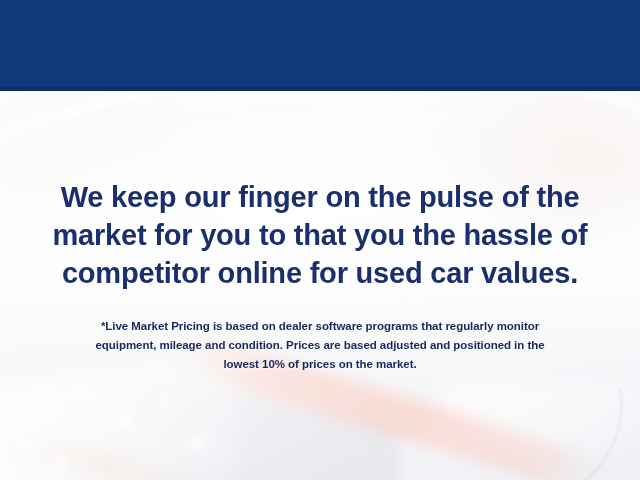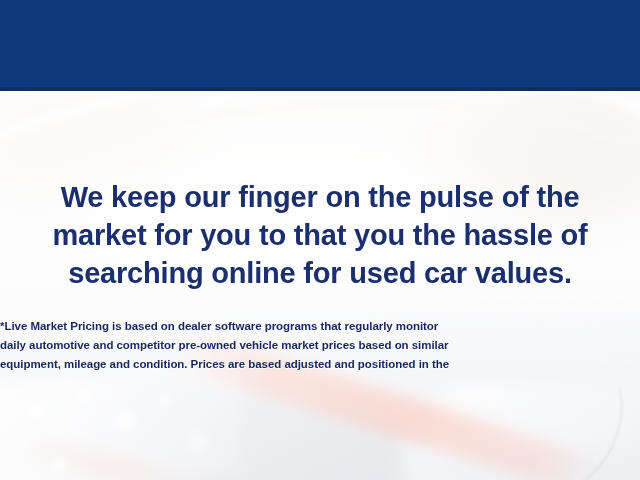--- a/index.html
+++ b/index.html
@@ -246,20 +246,21 @@
   }
   .headline .hl-line { display: block; }
 
   
   .disclaimer {
     position: absolute;
     left: 0;
     top: 317px;
     width: 640px;
     z-index: 4;
+    text-align: center;
     color: #16275E;
     font-size: 11.5px;
     font-weight: bold;
     line-height: 19px;
     letter-spacing: -0.05px;
     text-shadow: 0 1px 1px rgba(255,255,255,.9);
   }
   .disclaimer .dc-line { display: block; }
 </style>
 </head>
@@ -300,22 +301,22 @@
     <div class="band-shade"></div>
   </div>
   <div class="header-title">
     <span>Live Market Pricing</span>
       <span class="asterisk">*</span>
   </div>
 
   <div class="headline">
     <span class="hl-line">We keep our finger on the pulse of the</span>
     <span class="hl-line">market for you to that you the hassle of</span>
-    <span class="hl-line">searching online for used car values.</span>
+    <span class="hl-line">competitor online for used car values.</span>
   </div>
 
   <div class="disclaimer">
     <span class="dc-line">*Live Market Pricing is based on dealer software programs that regularly monitor</span>
-    <span class="dc-line">daily automotive and competitor pre-owned vehicle market prices based on similar</span>
     <span class="dc-line">equipment, mileage and condition. Prices are based adjusted and positioned in the</span>
+    <span class="dc-line">lowest 10% of prices on the market.</span>
   </div>
 
 </div>
 
 </body></html>

